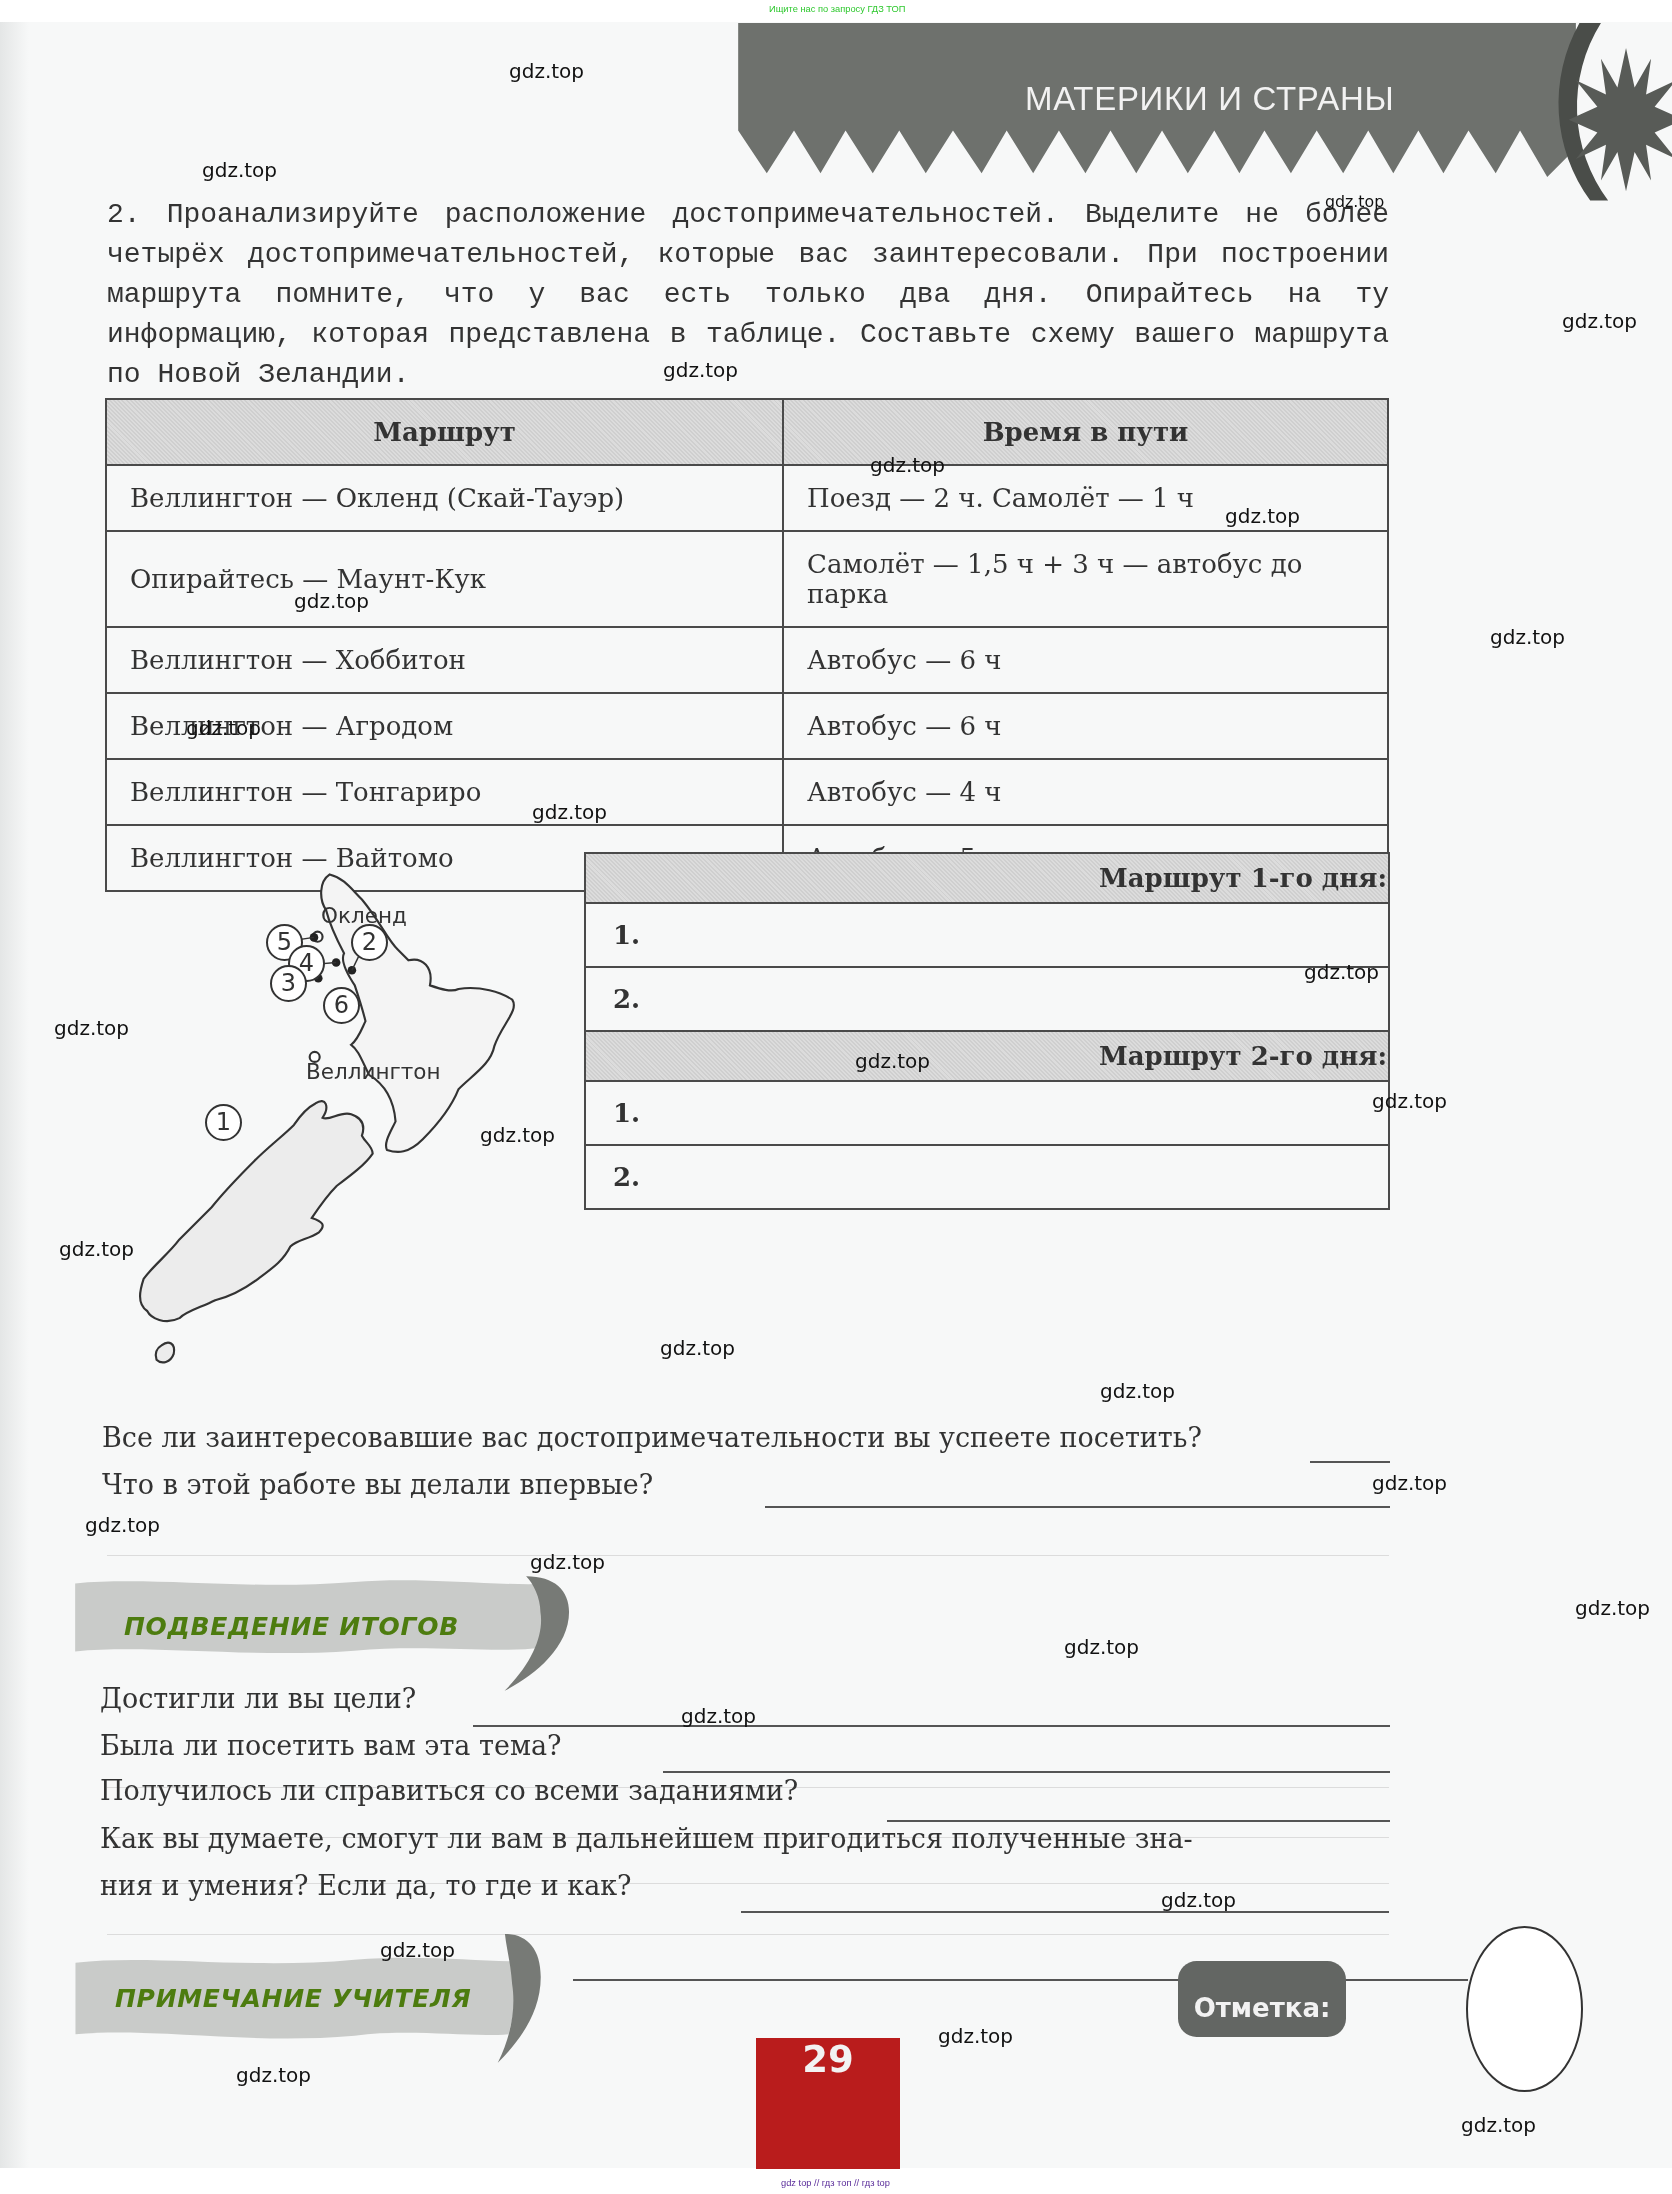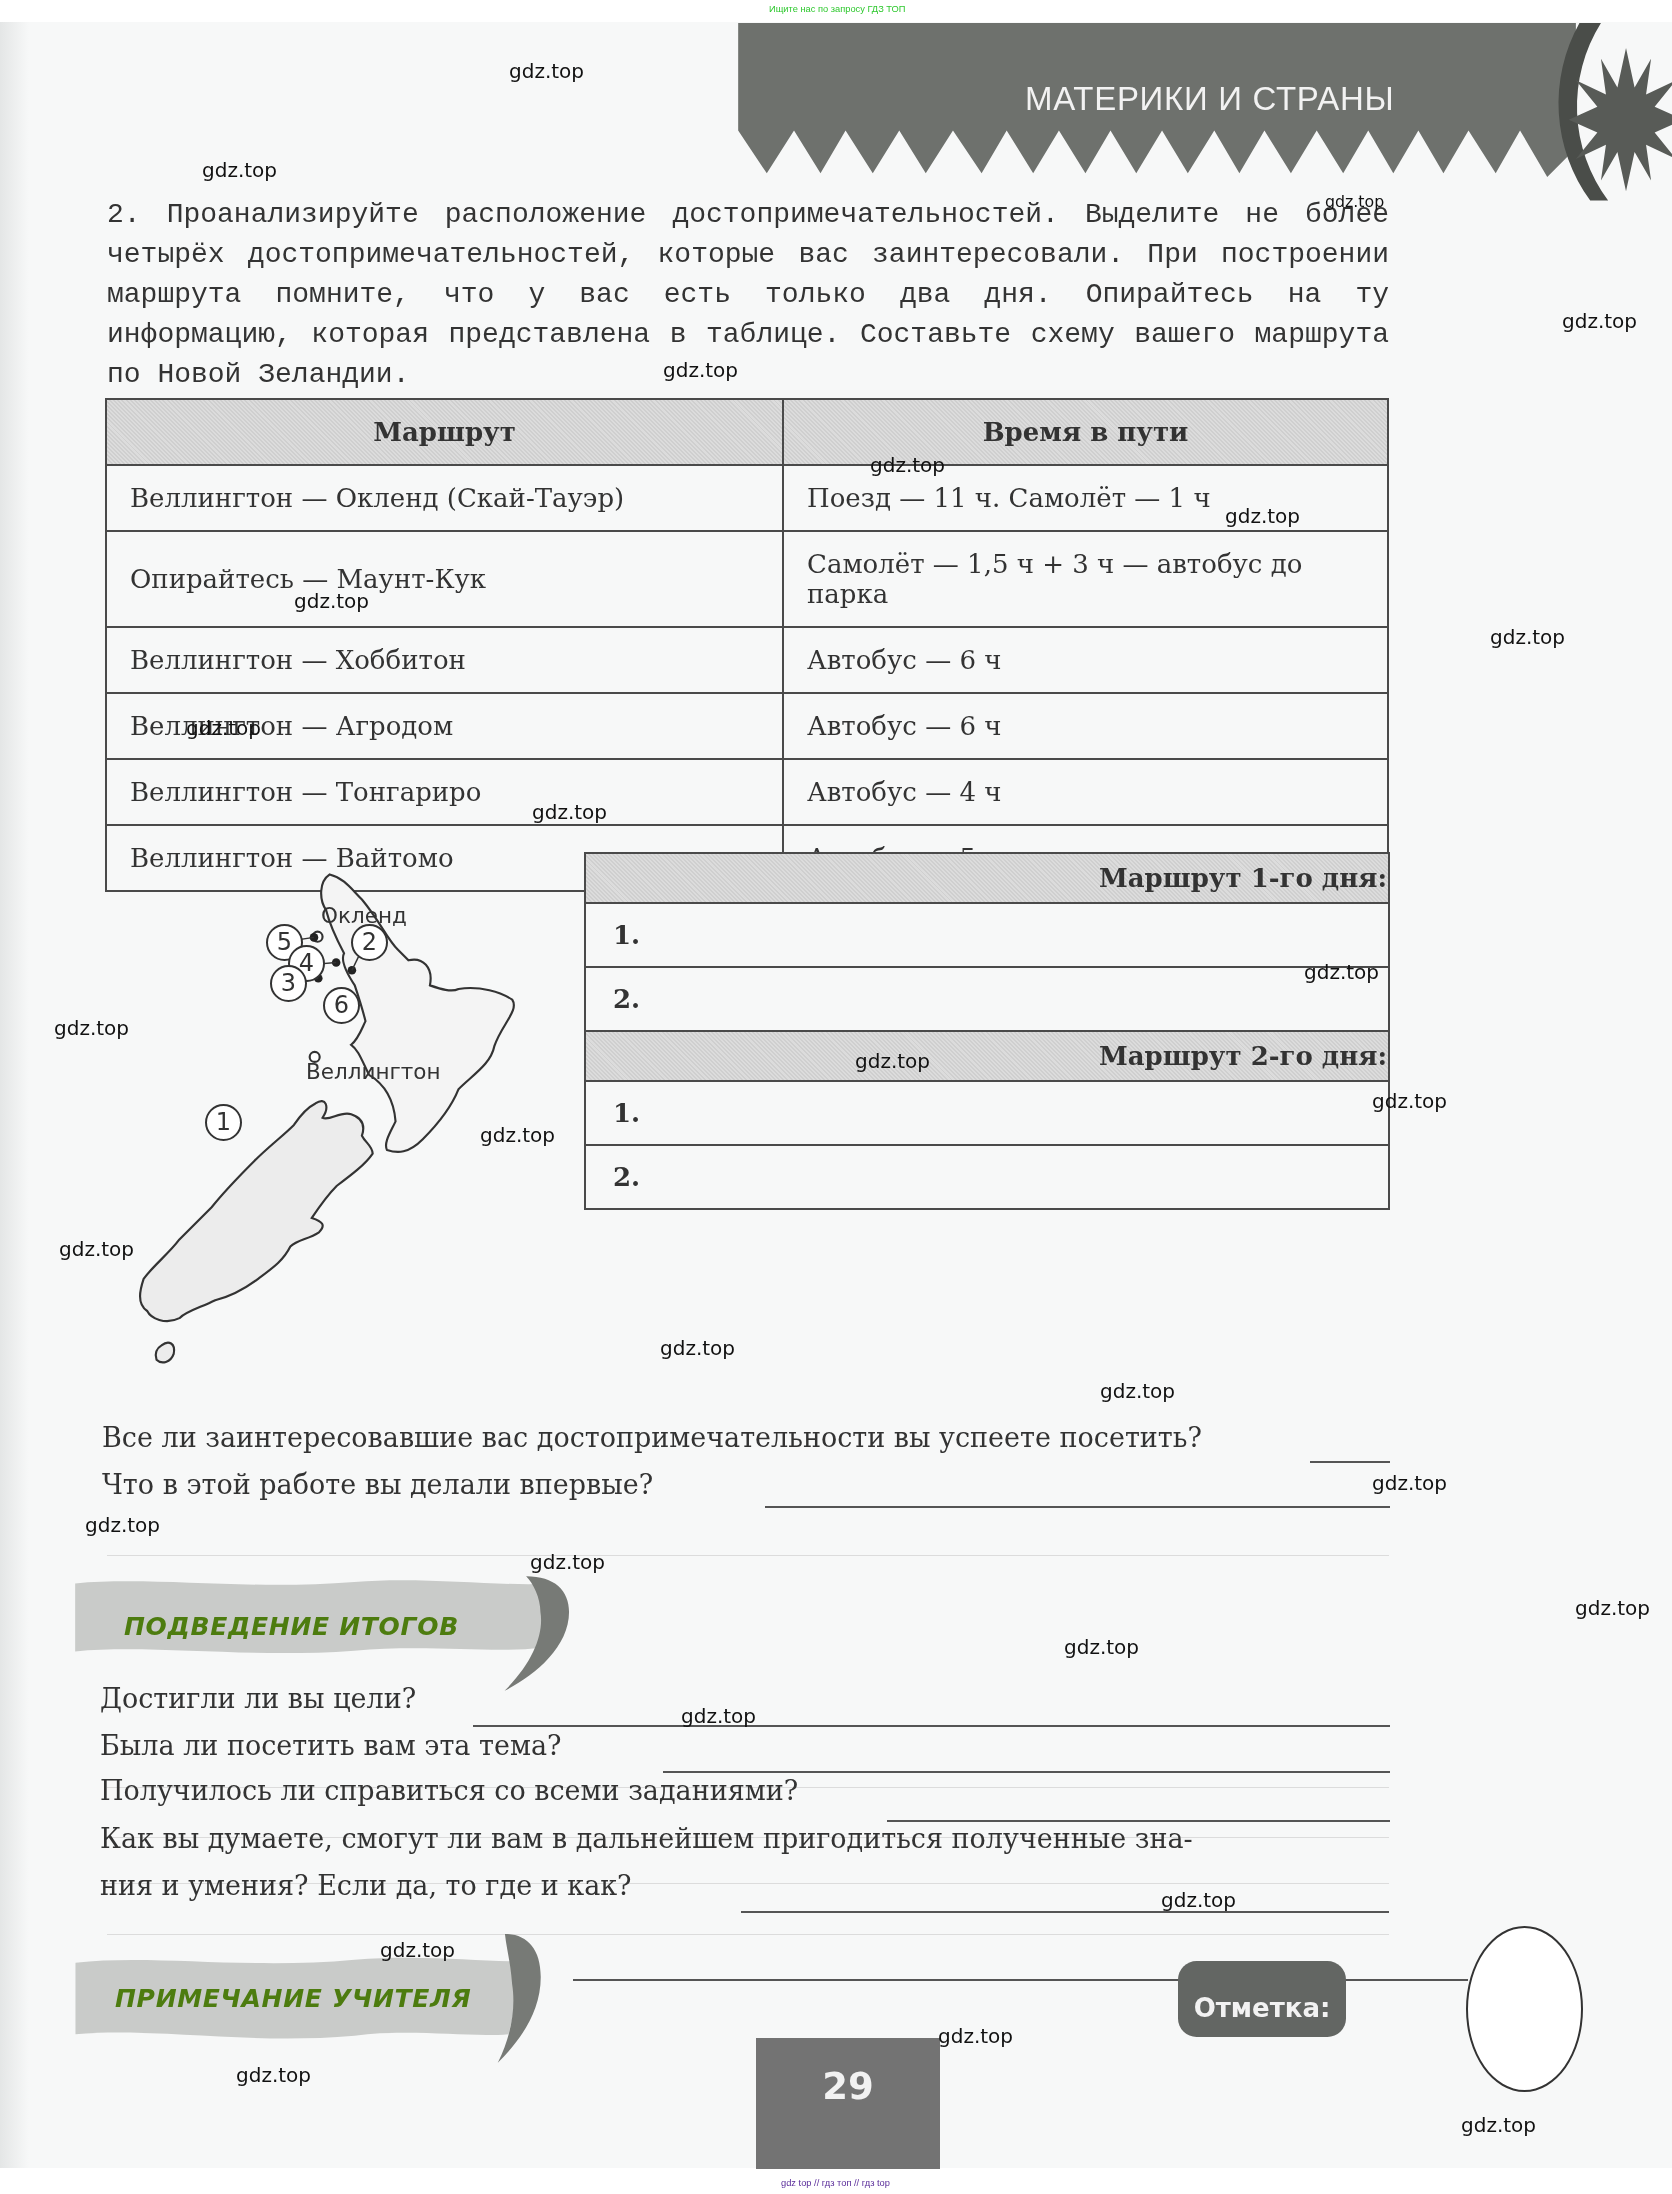--- a/index.html
+++ b/index.html
@@ -91,23 +91,23 @@
   .mark-pill {
     position: absolute; left: 1178px; top: 1961px; width: 168px; height: 76px; border-radius: 18.6px;
     background: #636663; color: #f2f2f2; font-family: "DejaVu Sans", sans-serif; font-weight: bold;
     font-size: 26px; line-height: 95px; text-align: center;
   }
   .mark-circle {
     position: absolute; left: 1466px; top: 1926px; width: 113px; height: 162px; border: 2.9px solid #333;
     border-radius: 50%; background: #fff;
   }
   .page-num {
-    position: absolute; left: 756px; top: 2038px; width: 184px; height: 131px; background: #737373;
+    position: absolute; left: 756px; top: 2038px; width: 144px; height: 131px; background: #b91c1c;
     color: #f2f2f2; font-family: "DejaVu Sans", sans-serif; font-weight: bold; font-size: 37px;
-    text-align: center; padding-top: 27px; box-sizing: border-box;
+    text-align: center; box-sizing: border-box;
   }
 </style>
 </head>
 <body>
 
 <div class="page"></div>
 <div class="page-edge"></div>
 
 <div class="top-note">Ищите нас по запросу ГДЗ ТОП</div>
 
@@ -127,21 +127,21 @@
 <table class="routes">
   <thead>
     <tr>
       <th>Маршрут</th>
       <th>Время в пути</th>
     </tr>
   </thead>
   <tbody>
     <tr>
       <td class="col1">Веллингтон — Окленд (Скай-Тауэр)</td>
-      <td>Поезд — 11 ч. Самолёт — 1 ч</td>
+      <td>Поезд — 2 ч. Самолёт — 1 ч</td>
     </tr>
     <tr class="tall">
       <td class="col1">Опирайтесь — Маунт-Кук</td>
       <td>Самолёт — 1,5 ч + 3 ч — автобус до парка</td>
     </tr>
     <tr>
       <td class="col1">Веллингтон — Хоббитон</td>
       <td>Автобус — 6 ч</td>
     </tr>
     <tr>

